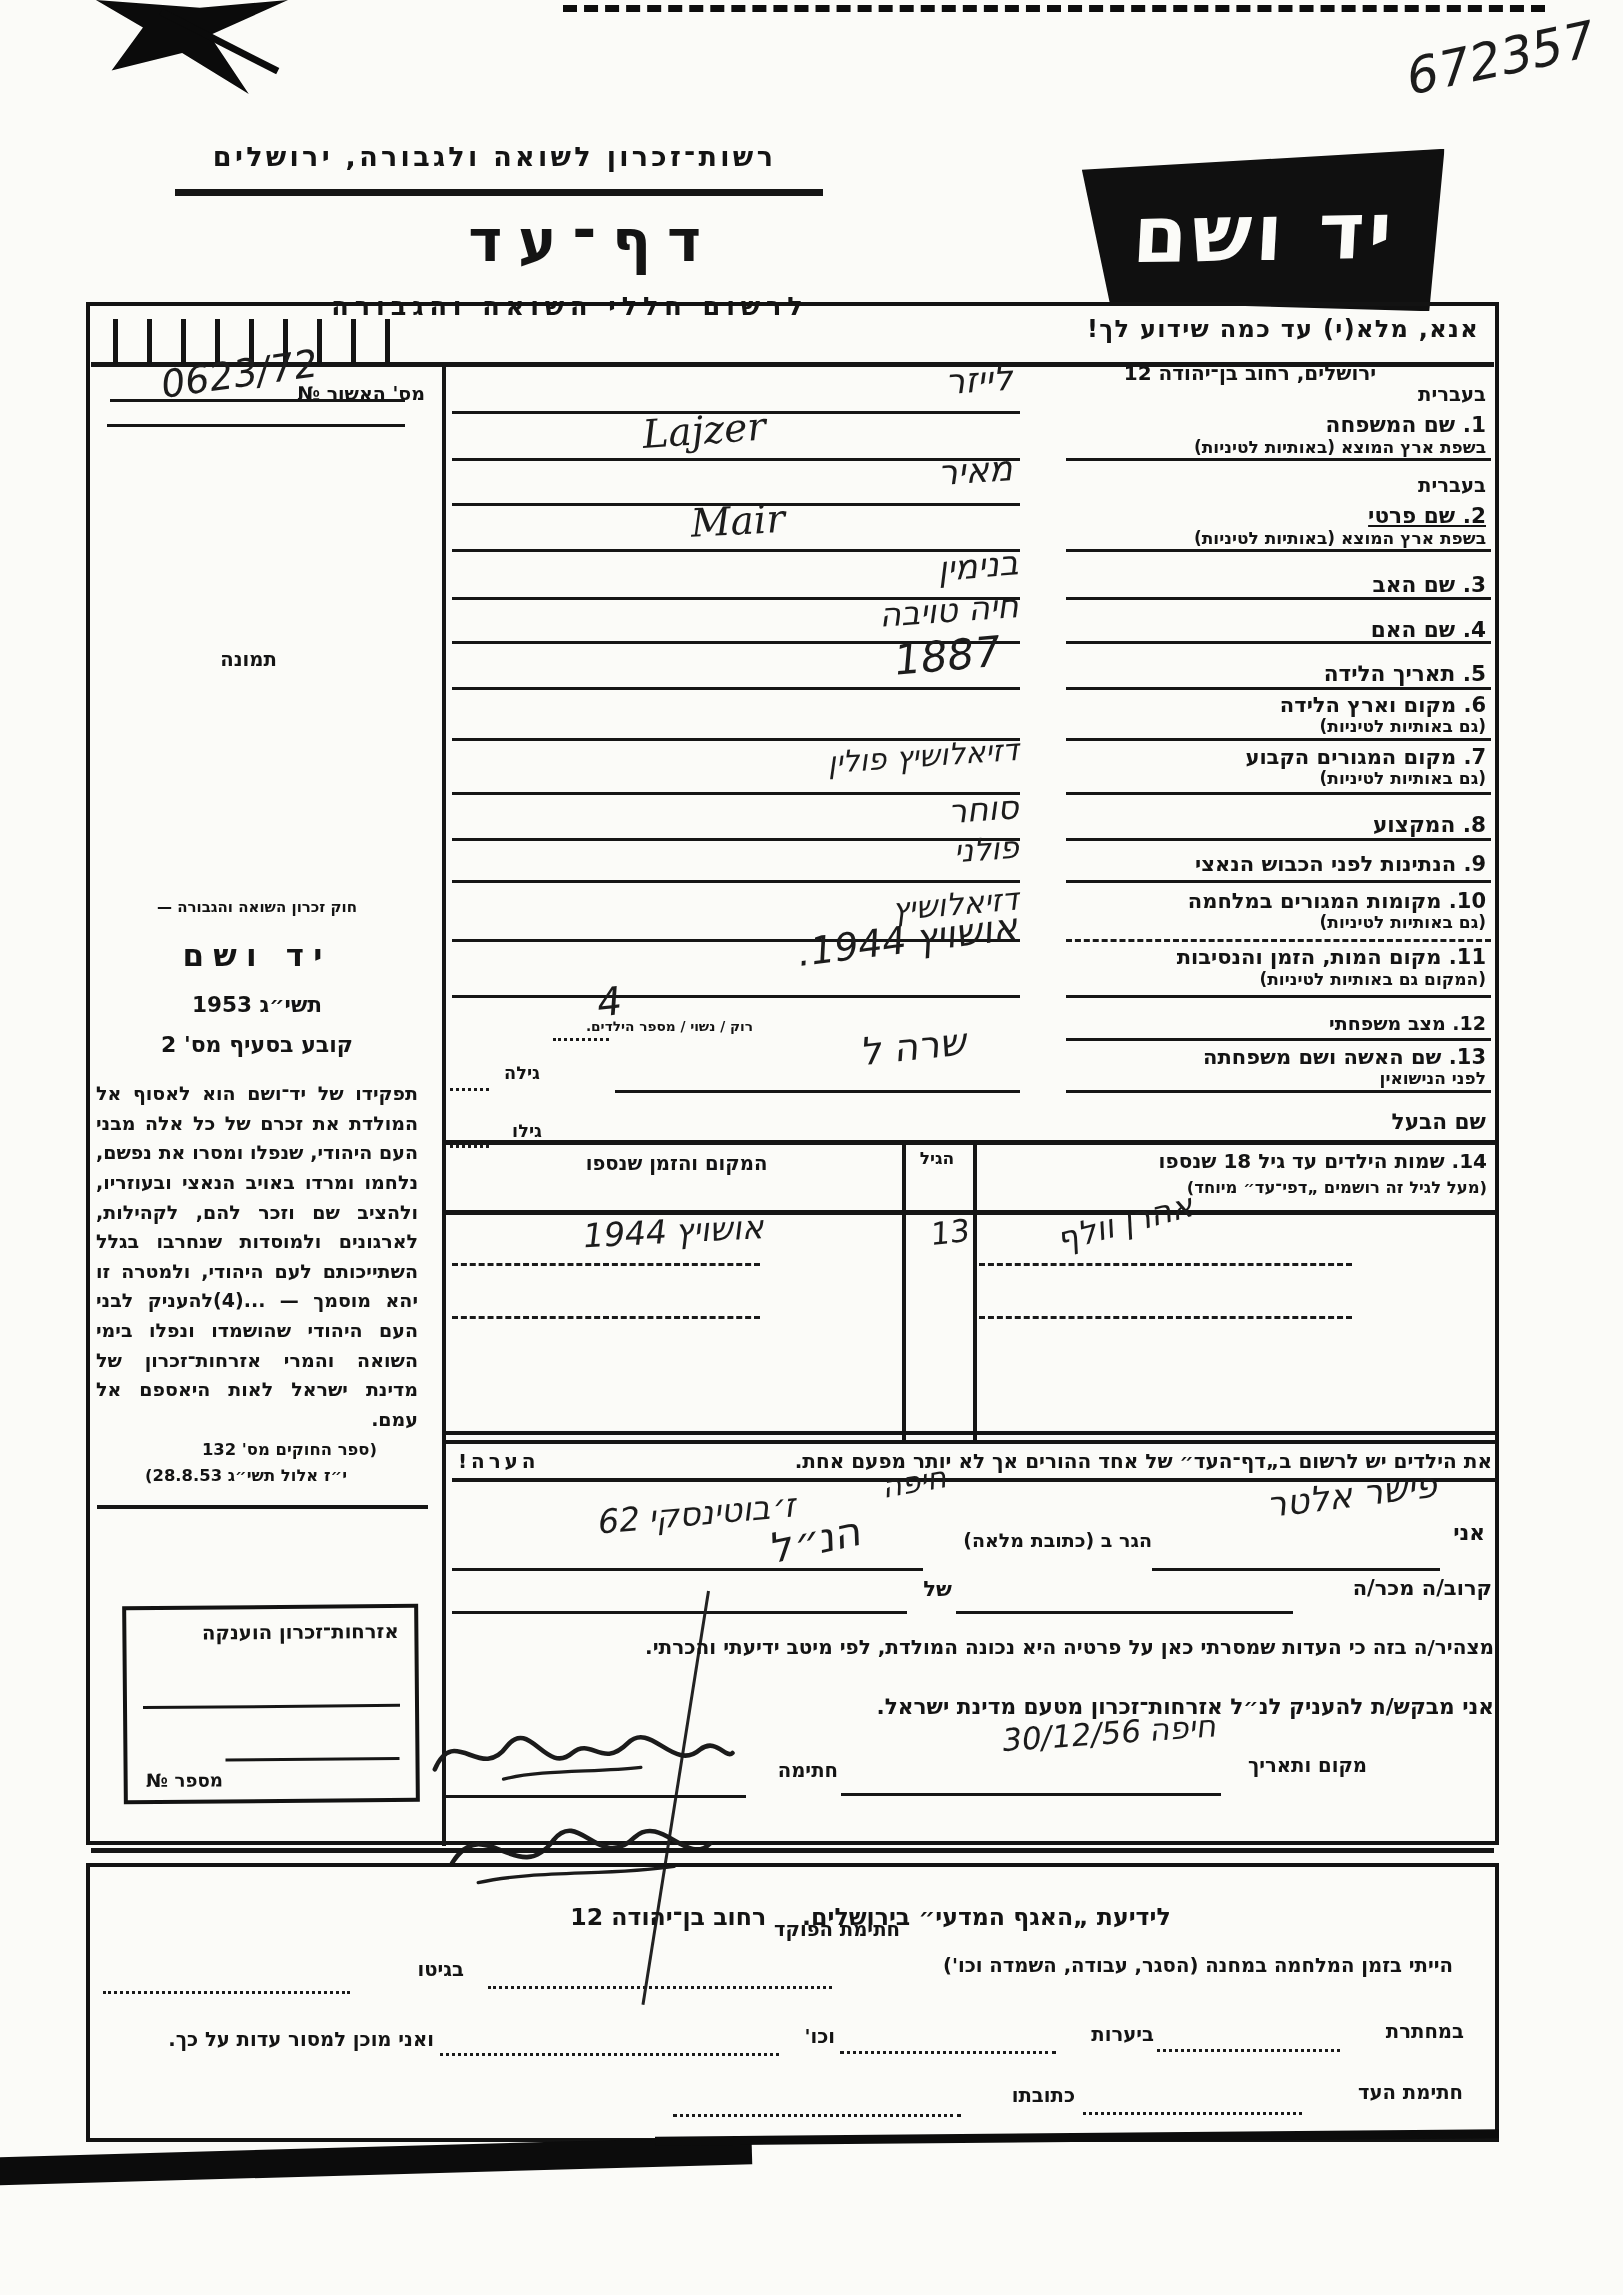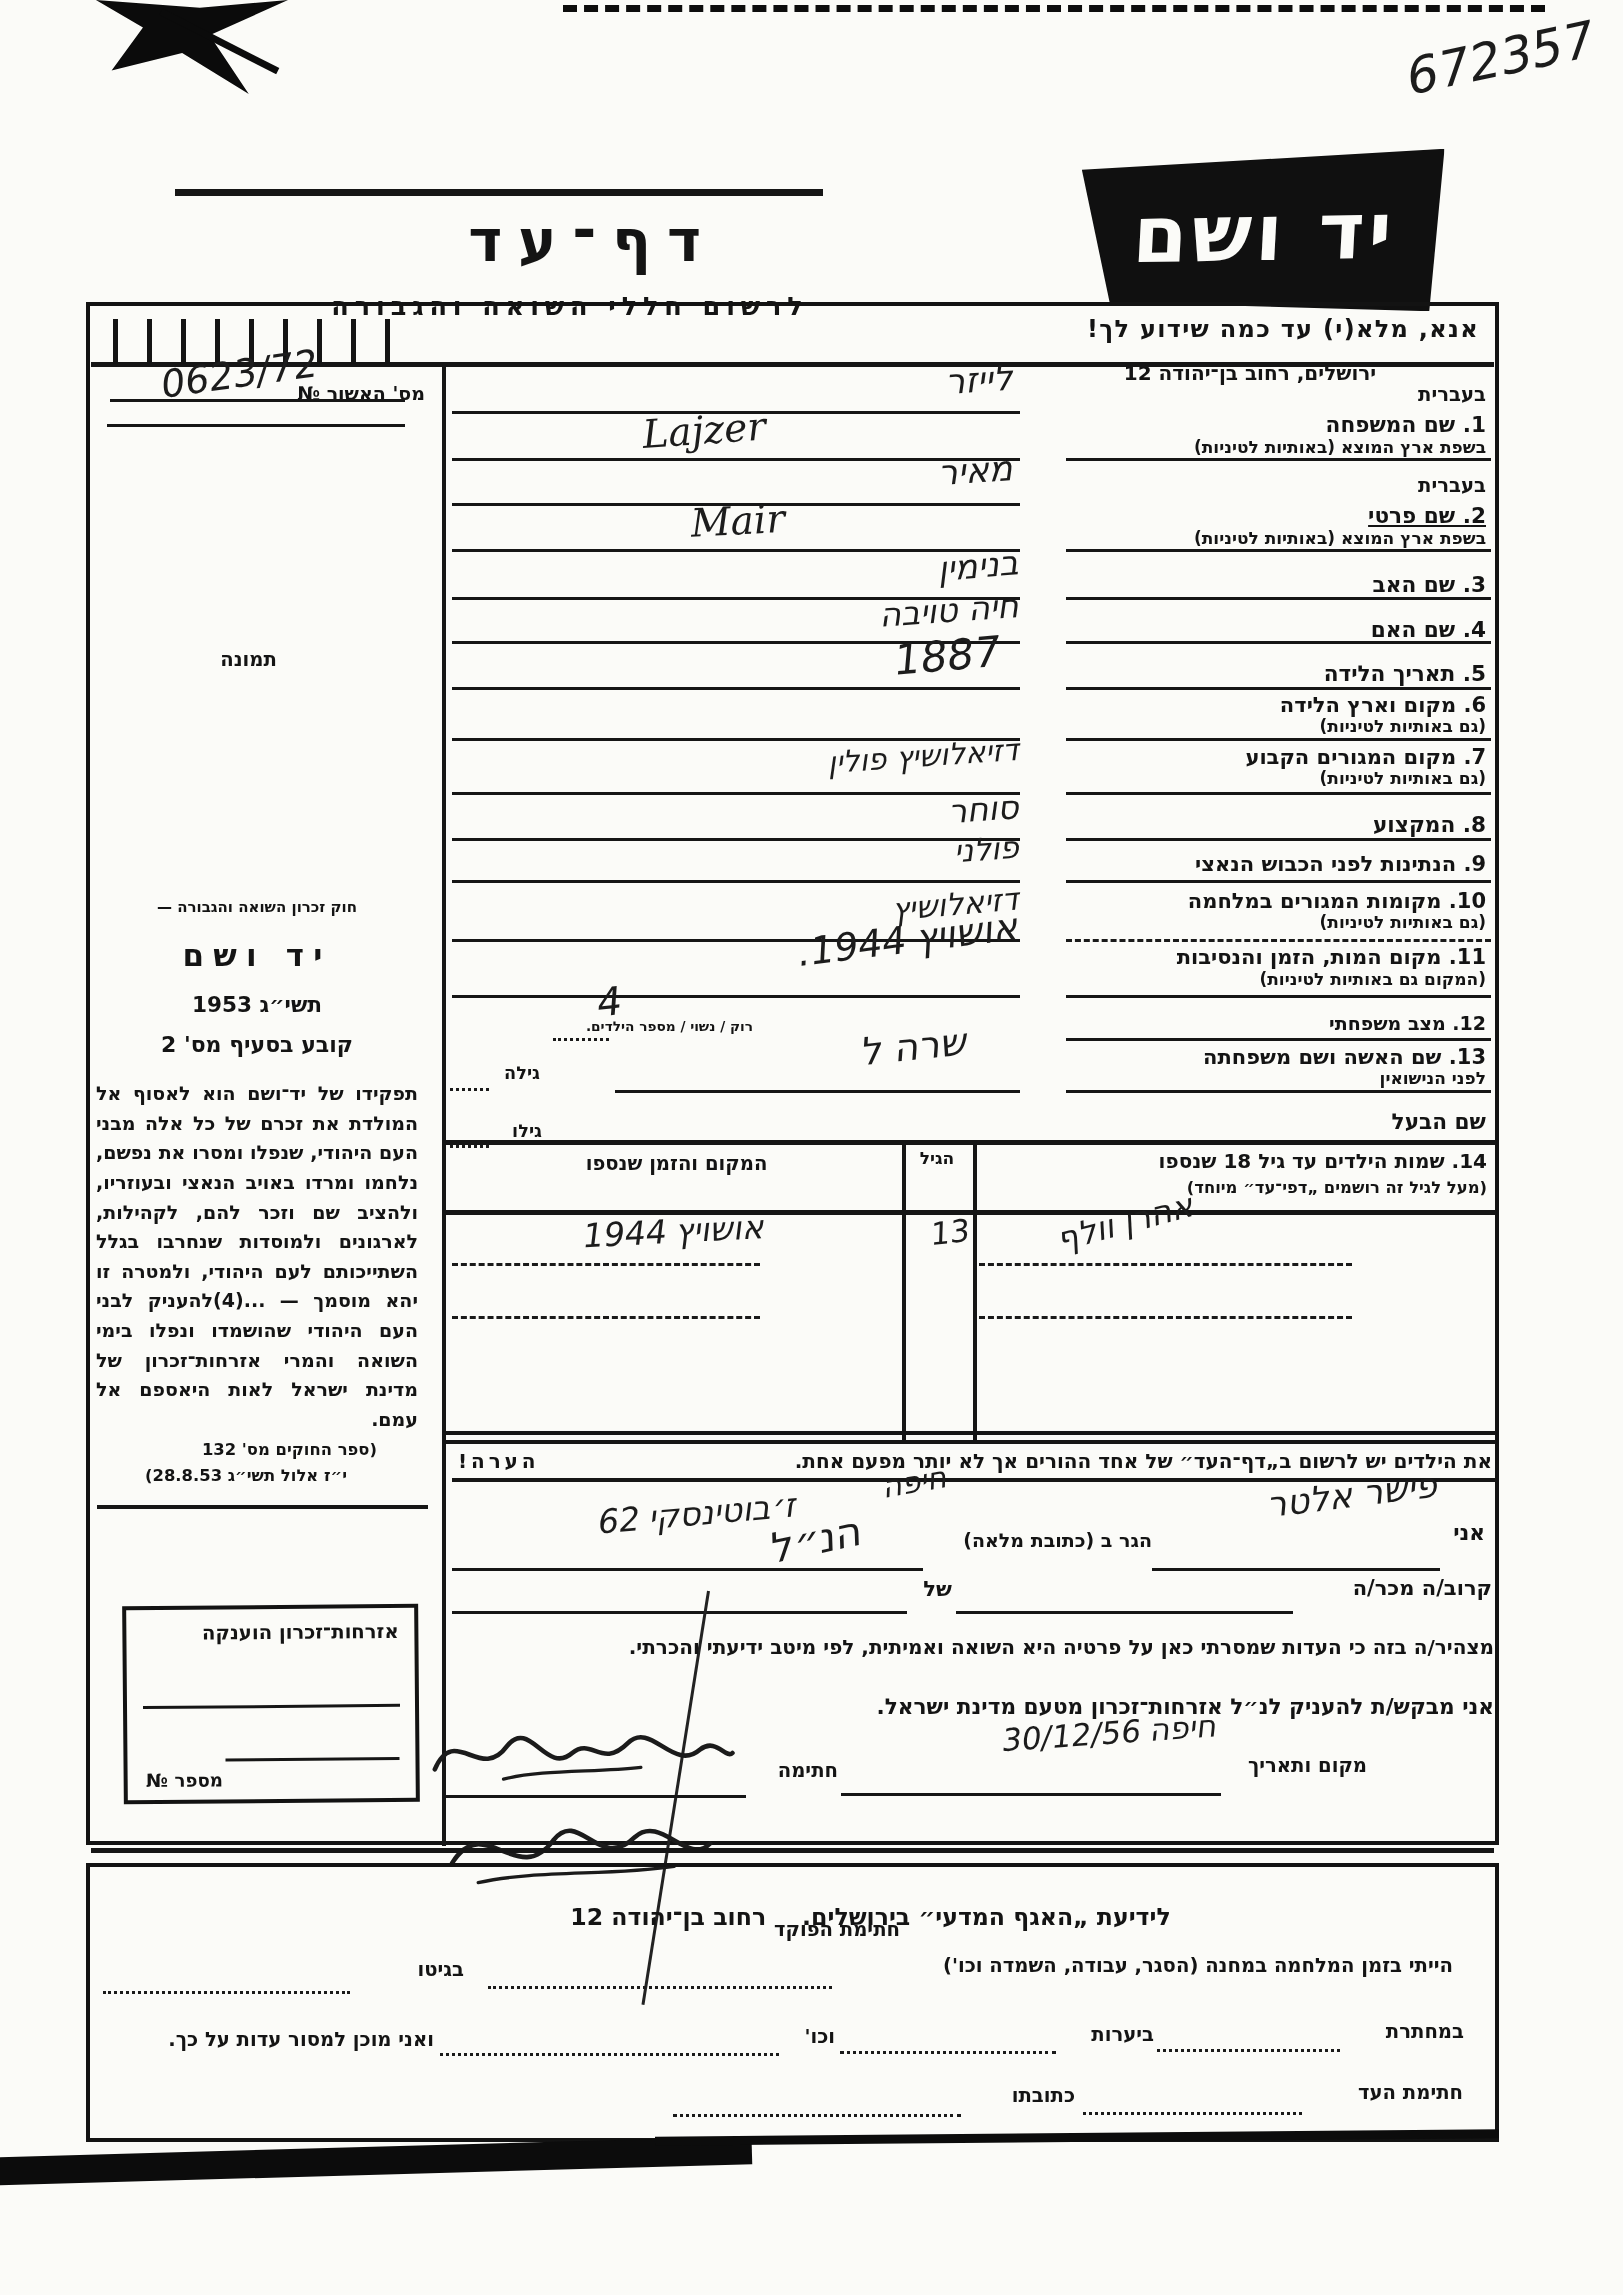--- a/index.html
+++ b/index.html
@@ -40,20 +40,21 @@
 <body>
 
 <div class="page">
 
   <div class="abs" style="left:92px;top:0;width:196px;height:98px;background:#0b0b0b;
               clip-path:polygon(2% 0,55% 8%,100% 0,60% 36%,80% 96%,46% 54%,10% 72%,26% 28%);"></div>
   <div class="abs" style="left:154px;top:38px;width:131px;height:6.5px;background:#0b0b0b;transform:rotate(27deg);"></div>
   <div class="abs" style="left:563px;top:5.2px;width:982px;height:0;border-top:7.2px dashed #0d0d0d;"></div>
   <div class="abs hand" style="left:1322px;top:38px;width:275px;font-size:50px;transform:rotate(-12deg) skewX(-12deg);">672357</div>
 
+  <div class="abs b ctr nw" style="left:164px;top:141px;width:661px;font-size:27px;letter-spacing:3.3px;">רשות־זכרון לשואה ולגבורה, ירושלים</div>
   <div class="ln" style="left:175px;top:189px;width:648px;height:7.2px;"></div>
   <div class="abs b ctr nw" style="left:308px;top:291px;width:524px;font-size:25.5px;letter-spacing:5.9px;">לרשום חללי השואה והגבורה</div>
   <div class="abs b ctr nw" style="left:452px;top:207px;width:281px;font-size:58px;letter-spacing:15.7px;">דף־עד</div>
 
   <div class="abs" style="left:1083px;top:152px;width:363px;height:162px;background:#101010;
               clip-path:polygon(0 9%,100% 0,95% 100%,7% 91%);display:flex;align-items:center;justify-content:center;transform:rotate(-1deg);">
     <span class="b nw" style="color:#fbfbf8;font-size:79px;letter-spacing:3.9px;transform:skewX(-4deg);">יד ושם</span>
   </div>
   <div class="abs b ctr nw" style="left:1057px;top:361px;width:386px;font-size:20px;">ירושלים, רחוב בן־יהודה 12</div>
 
@@ -213,21 +214,21 @@
   <div class="abs hand" style="left:458px;top:1500px;width:340px;font-size:33px;transform:rotate(-5deg) skewX(-12deg);">ז׳בוטינסקי 62</div>
   <div class="ln" style="left:452px;top:1568px;width:471px;height:3.3px;"></div>
 
   <div class="abs b rt nw" style="left:1299px;top:1576px;width:193px;font-size:21px;">קרוב/ה מכר/ה</div>
   <div class="ln" style="left:956px;top:1611px;width:337px;height:3.3px;"></div>
   <div class="abs b nw" style="left:911px;top:1577px;width:41px;font-size:21px;">של</div>
   <div class="ln" style="left:452px;top:1611px;width:455px;height:3.3px;"></div>
   <div class="abs hand" style="left:681px;top:1525px;width:183px;font-size:41px;transform:rotate(-12deg) skewX(-10deg);">הנ״ל</div>
   <div class="abs" style="left:707px;top:1591px;width:3.3px;height:419px;background:#222;transform:rotate(9deg);transform-origin:top center;"></div>
 
-  <div class="abs b rt nw" style="left:452px;top:1635px;width:1042px;font-size:20px;">מצהיר/ה בזה כי העדות שמסרתי כאן על פרטיה היא השואה ואמיתית, לפי מיטב ידיעתי והכרתי.</div>
+  <div class="abs b rt nw" style="left:452px;top:1635px;width:1042px;font-size:20px;">מצהיר/ה בזה כי העדות שמסרתי כאן על פרטיה היא נכונה המולדת, לפי מיטב ידיעתי והכרתי.</div>
   <div class="abs b rt nw" style="left:452px;top:1694px;width:1042px;font-size:21.6px;">אני מבקש/ת להעניק לנ״ל אזרחות־זכרון מטעם מדינת ישראל.</div>
 
   <div class="abs b rt nw" style="left:1223px;top:1754px;width:144px;font-size:19.6px;">מקום ותאריך</div>
   <div class="abs hand" style="left:851px;top:1720px;width:367px;font-size:31px;transform:rotate(-4deg) skewX(-10deg);">חיפה 30/12/56</div>
   <div class="ln" style="left:841px;top:1793px;width:380px;height:3.3px;"></div>
   <div class="abs b nw" style="left:753px;top:1759px;width:85px;font-size:19.6px;">חתימה</div>
 
   <svg class="abs" style="left:425px;top:1707px;" width="314" height="92" viewBox="0 0 480 140">
     <path d="M15,95 C45,25 85,115 125,60 C160,15 185,105 225,70 C255,45 270,95 310,55 C345,20 380,100 420,65 C445,45 460,80 470,70" fill="none" stroke="#1b1b1b" stroke-width="7" stroke-linecap="round"></path>
     <path d="M120,110 C180,95 260,100 330,92" fill="none" stroke="#1b1b1b" stroke-width="5" stroke-linecap="round"></path>

